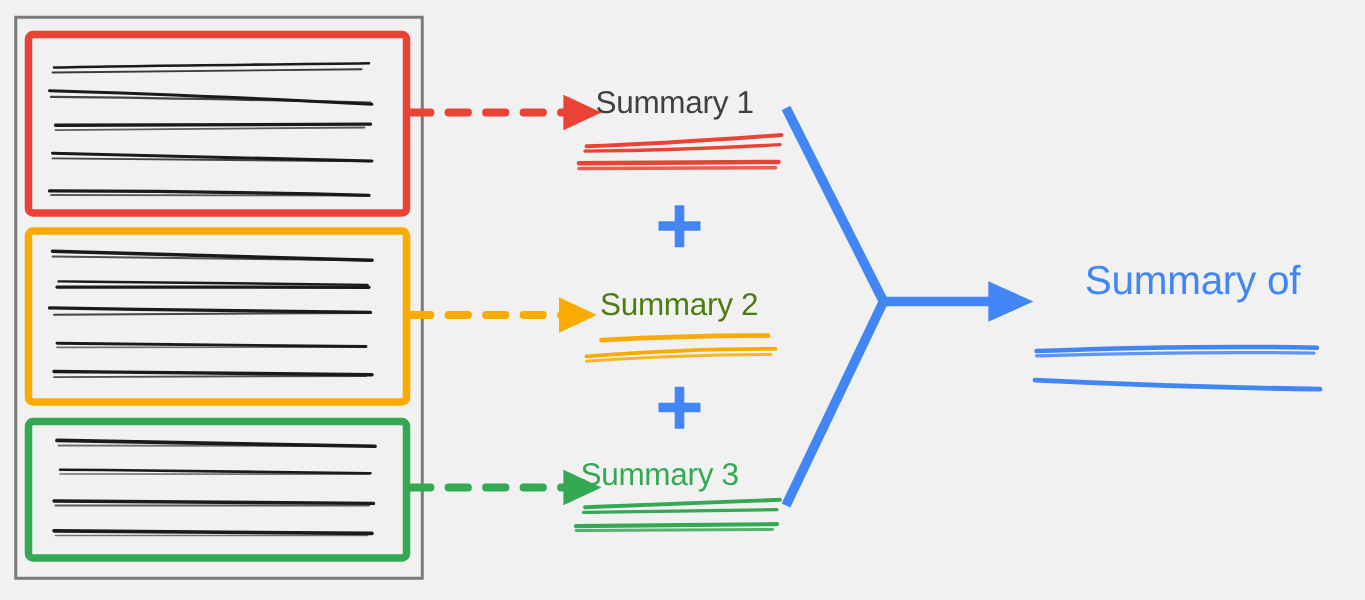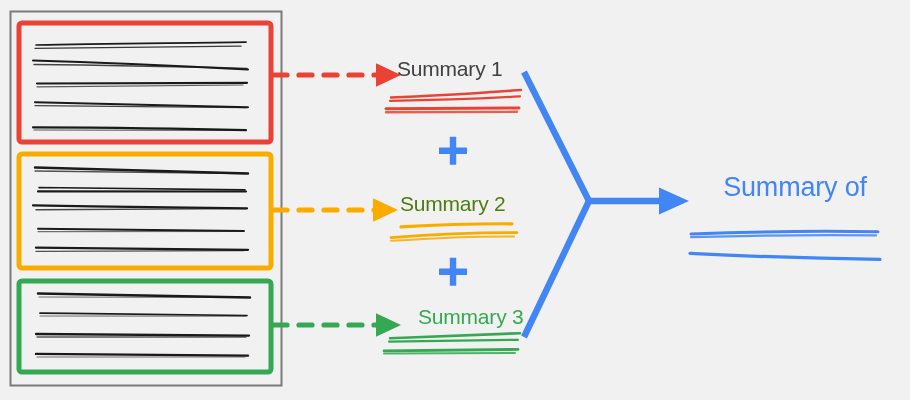--- a/index.html
+++ b/index.html
@@ -31,21 +31,21 @@
     white-space: nowrap;
     font-family: "Liberation Sans", sans-serif;
     font-weight: 400;
     letter-spacing: -0.2px;
   }
   .summary-label {
     font-size: 21px;
   }
   #label-sum1 { left: 397px; top: 57px; color: #404040; }
   #label-sum2 { left: 400px; top: 192px; color: #4d7c0f; }
-  #label-sum3 { left: 418px; top: 305px; color: #34A853; }
+  #label-sum3 { left: 387px; top: 305px; color: #34A853; }
   #label-final {
     left: 700px;
     top: 138px;
     color: #4285F4;
     font-size: 27px;
     line-height: 34px;
     text-align: center;
     width: 190px;
     white-space: normal;
     margin-top: 32px;

